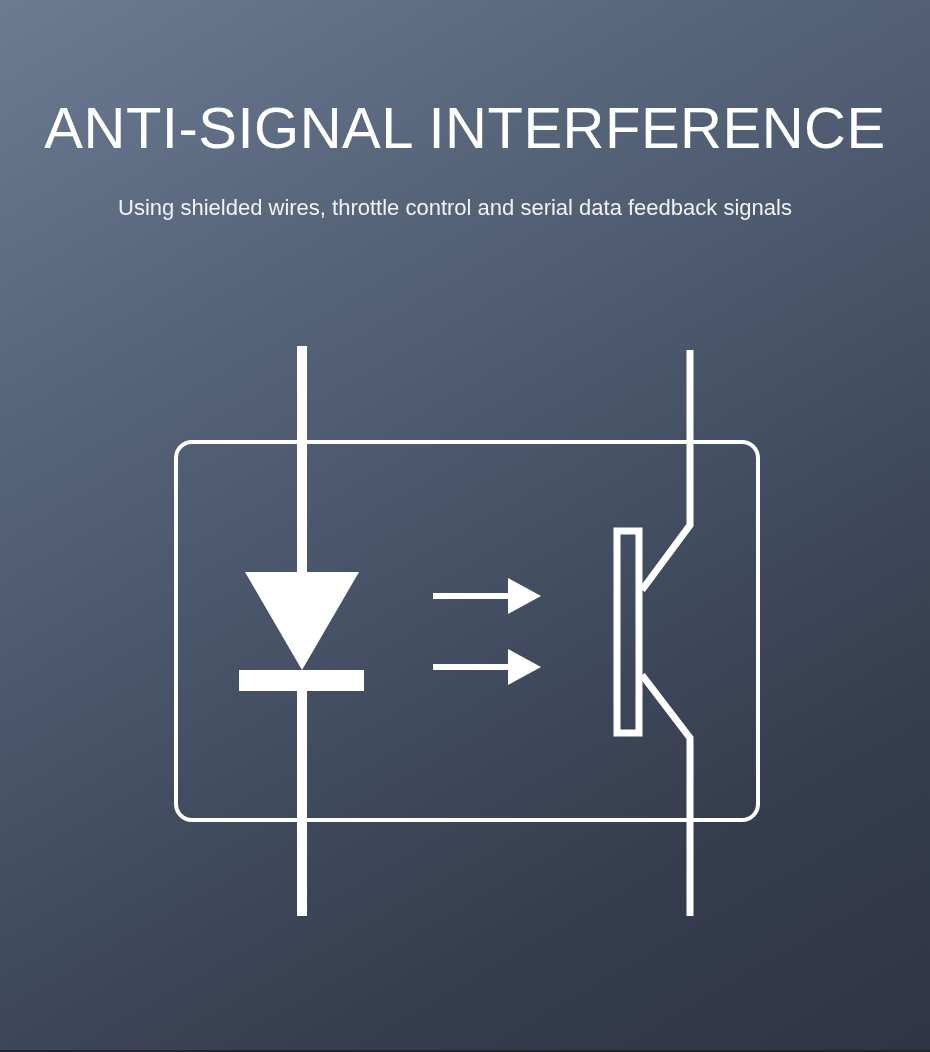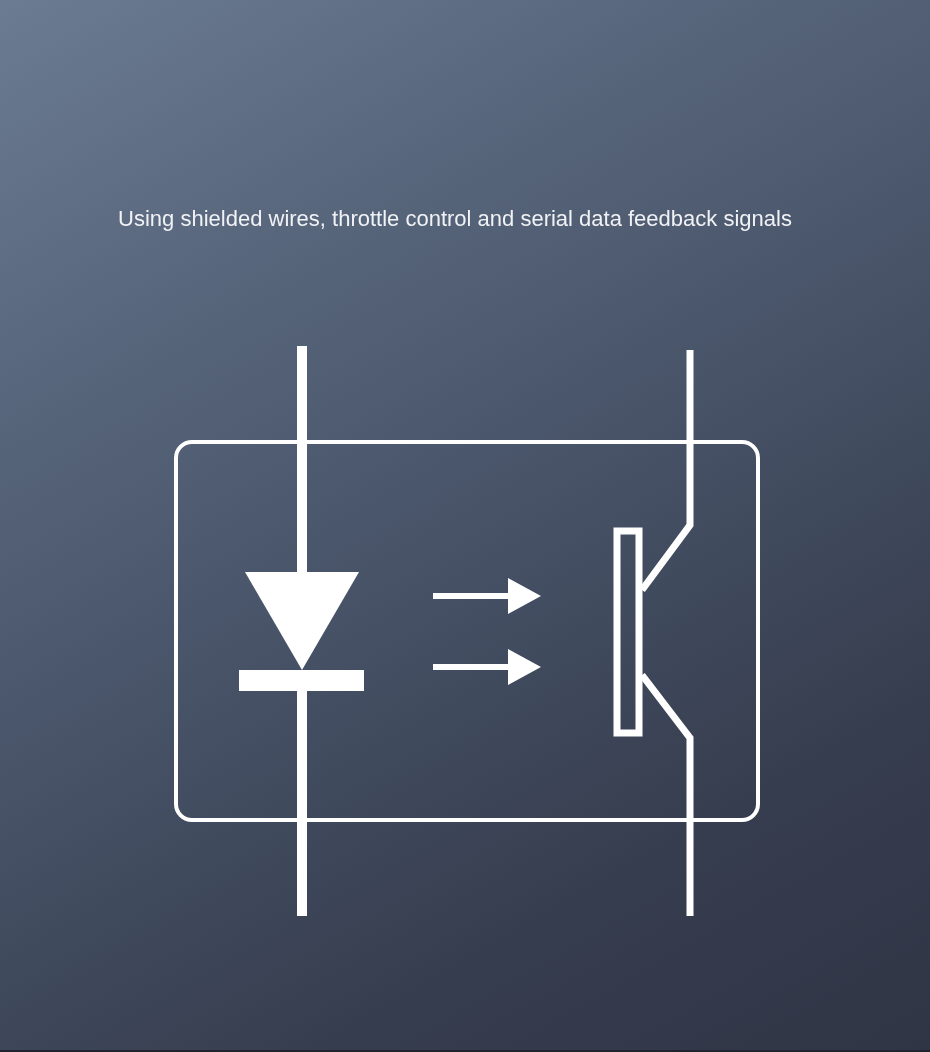--- a/index.html
+++ b/index.html
@@ -27,21 +27,21 @@
       text-align: center;
       font-size: 58px;
       line-height: 72px;
       font-weight: 400;
       letter-spacing: 0.5px;
       color: #ffffff;
       margin: 0;
     }
     .subtitle {
       position: absolute;
-      top: 203px;
+      top: 192px;
       left: 0;
       width: 910px;
       text-align: center;
       font-size: 22px;
       line-height: 32px;
       color: #f0f2f5;
       margin: 0;
     }
     .subtitle span {
       display: block;
@@ -60,20 +60,21 @@
       width: 930px;
       height: 2px;
       background: #20242f;
     }
   </style>
 </head>
 <body>
 
 <div class="page">
 
+  <h1 class="title">ANTI-SIGNAL INTERFERENCE</h1>
 
   <p class="subtitle">
     <span>Using shielded wires, throttle control and serial data feedback signals</span>
   </p>
 
   <svg class="diagram" viewBox="0 0 930 1052" xmlns="http://www.w3.org/2000/svg">
 
     <rect x="176" y="442" width="582" height="378" rx="16" ry="16" fill="none" stroke="#ffffff" stroke-width="4"></rect>
 
     <g>

